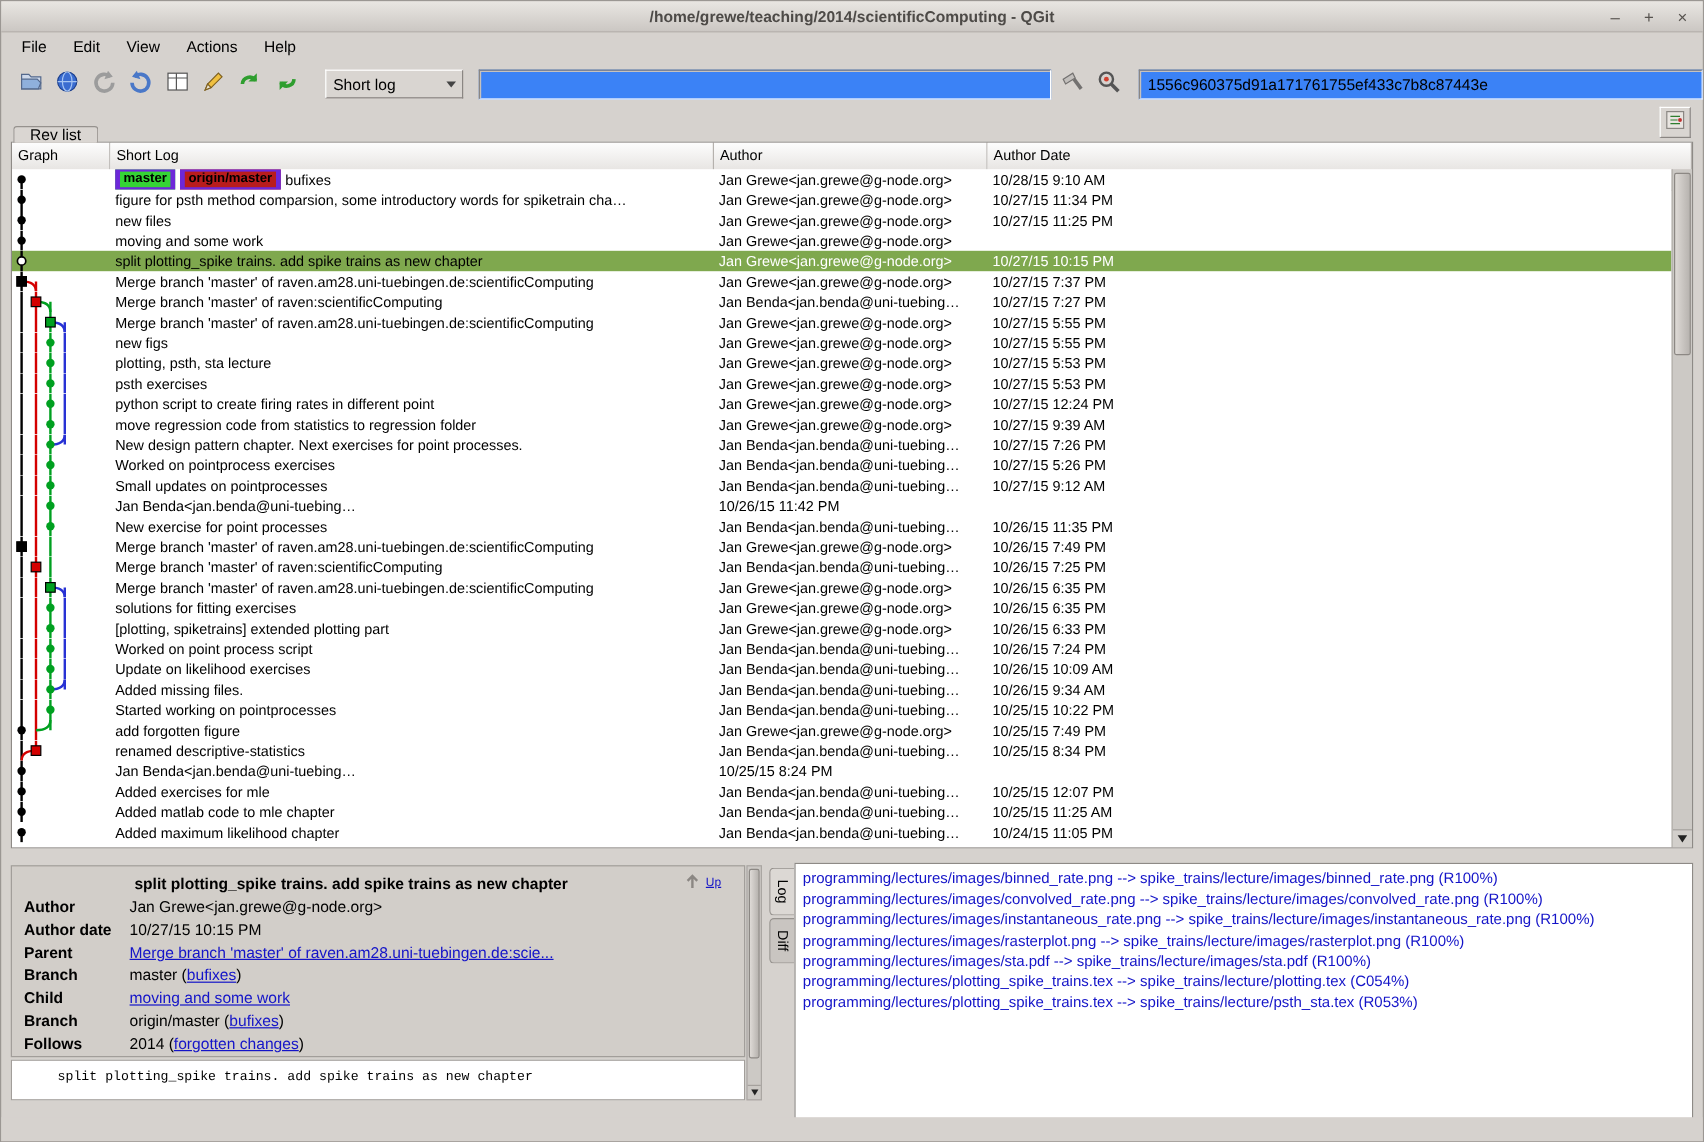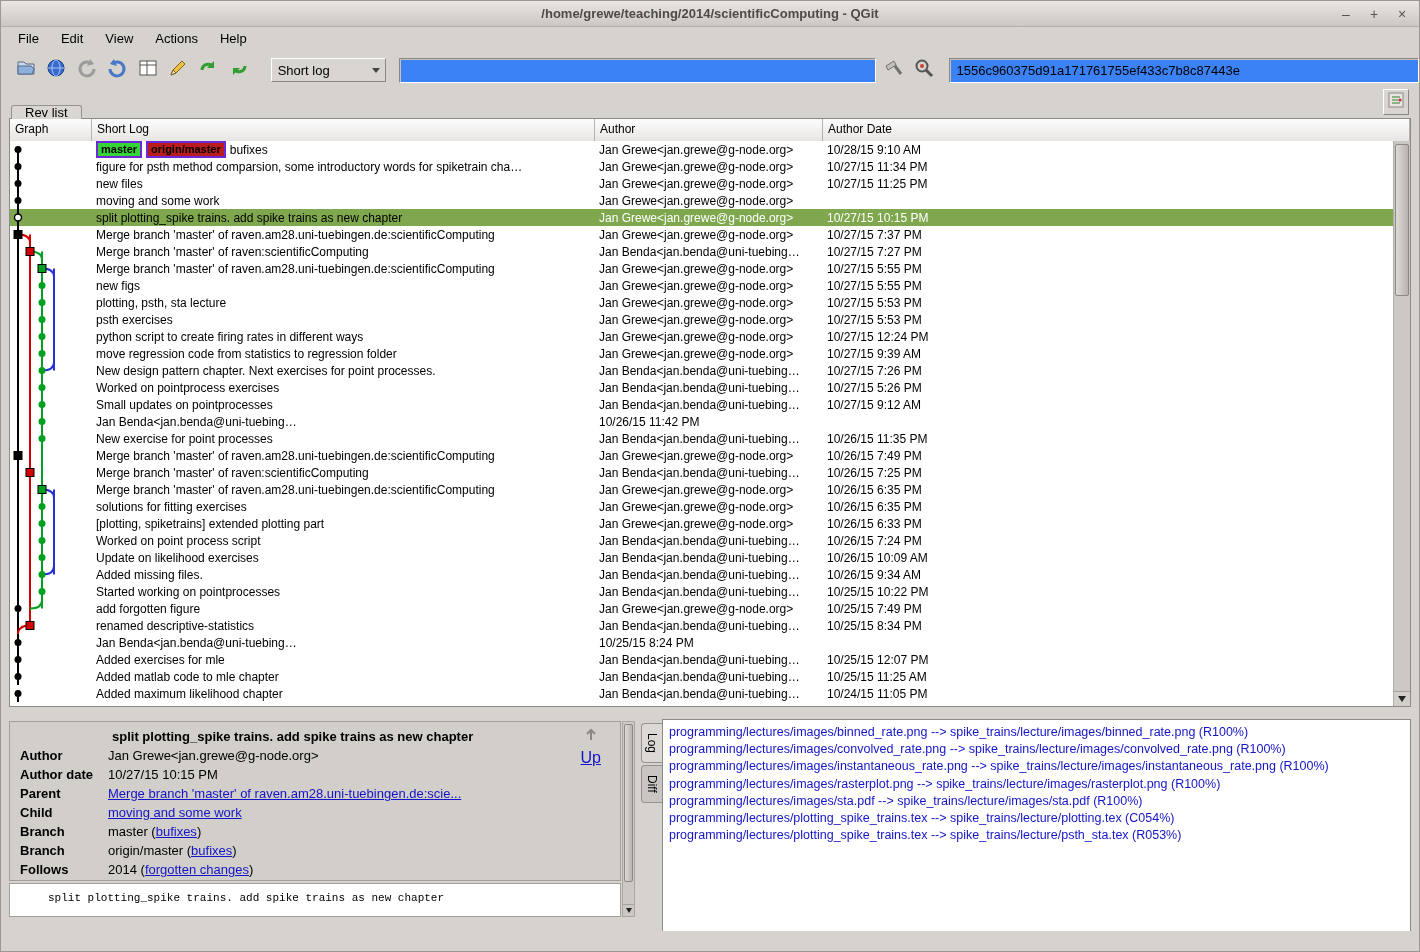--- a/index.html
+++ b/index.html
@@ -50,36 +50,36 @@
   .tbody{position:absolute;left:0;right:17px;top:22px;bottom:0;overflow:hidden;background:#fff;}
   .crow{height:17px;display:grid;grid-template-columns:82px 503px 228px 1fr;align-items:center;
     font-size:12px;white-space:nowrap;}
   .crow>div{overflow:hidden;height:17px;display:flex;align-items:center;}
   .cg svg{display:block;}
   .cm{padding-left:4px;}
   .ca{padding-left:4px;}
   .cd{padding-left:4px;}
   .crow.sel{background:var(--sel);}
   .crow.sel .ca,.crow.sel .cd{color:#fff;}
-  .badge{font-size:11px;font-weight:bold;border:2px solid #6d28d9;padding:0 3px;margin-right:4px;line-height:13px;}
+  .badge{font-size:11px;font-weight:bold;border:4px solid #6d28d9;padding:0 3px;margin-right:4px;line-height:13px;}
 
   
   .vscroll{position:absolute;right:0;top:22px;bottom:0;width:17px;background:#ccc9c5;border-left:1px solid #b2aeaa;}
   .vthumb{position:absolute;left:1px;right:1px;top:3px;height:152px;
     background:linear-gradient(90deg,#dedad6,#b7b3af);border:1px solid #8c8884;border-radius:2px;}
   .vdown{position:absolute;left:0;right:0;bottom:0;height:15px;background:#d2cfcb;border-top:1px solid #a5a19d;
     display:flex;align-items:center;justify-content:center;}
   .tri-down{width:0;height:0;border-left:4px solid transparent;border-right:4px solid transparent;border-top:6px solid #222;}
 
   
   .details{position:absolute;left:8px;top:718px;width:626px;height:214px;}
   .dbox{position:absolute;left:0;top:2px;right:14px;height:160px;background:#d2cec9;
     border:1px solid #a29e9a;padding:5px 8px 0 10px;font-size:13px;line-height:19px;overflow:hidden;}
   .dtitle{font-weight:bold;margin-left:92px;white-space:nowrap;overflow:hidden;}
-  .upbtn{position:absolute;right:34px;top:8px;display:flex;align-items:center;gap:4px;font-size:16px;flex-direction:column;}
+  .upbtn{position:absolute;right:34px;top:8px;display:flex;align-items:center;gap:4px;font-size:10px;}
   .upbtn a{color:var(--link);text-decoration:underline;}
   .drow{white-space:nowrap;overflow:hidden;}
   .dlabel{display:inline-block;width:88px;font-weight:bold;}
   .dlink{color:var(--link);text-decoration:underline;}
   .dmsg{position:absolute;left:0;top:164px;right:14px;height:34px;background:#fff;border:1px solid #a29e9a;
     font-family:"Liberation Mono","DejaVu Sans Mono",monospace;font-size:11px;padding:8px 4px 0 38px;
     white-space:nowrap;overflow:hidden;}
   .dscroll{position:absolute;right:0;top:2px;width:13px;height:196px;background:#ccc9c5;border:1px solid #aaa6a2;}
   .dthumb{position:absolute;left:1px;right:1px;top:2px;height:158px;
     background:linear-gradient(90deg,#dedad6,#b7b3af);border:1px solid #8c8884;border-radius:2px;}
@@ -405,21 +405,21 @@
           <div class="cg">
             <svg width="82" height="17">
               <line x1="8" y1="0" x2="8" y2="17" stroke="#000000" stroke-width="2"></line>
               <line x1="20" y1="0" x2="20" y2="17" stroke="#d40000" stroke-width="2"></line>
               <line x1="32" y1="0" x2="32" y2="17" stroke="#00a020" stroke-width="2"></line>
               <line x1="44" y1="0" x2="44" y2="17" stroke="#2832d4" stroke-width="2"></line>
               <circle cx="32" cy="8.5" r="3.5" fill="#00a020"></circle>
             </svg>
           </div>
           <div class="cm">
-            <span>python script to create firing rates in different ways</span>
+            <span>python script to create firing rates in different point</span>
           </div>
           <div class="ca">Jan Grewe&lt;jan.grewe@g-node.org&gt;</div>
           <div class="cd">10/27/15 12:24 PM</div>
         </div>
         <div class="crow">
           <div class="cg">
             <svg width="82" height="17">
               <line x1="8" y1="0" x2="8" y2="17" stroke="#000000" stroke-width="2"></line>
               <line x1="20" y1="0" x2="20" y2="17" stroke="#d40000" stroke-width="2"></line>
               <line x1="32" y1="0" x2="32" y2="17" stroke="#00a020" stroke-width="2"></line>
@@ -739,22 +739,22 @@
     </div>
   </div>
 
   <div class="details">
     <div class="dbox">
       <div class="dtitle">split plotting_spike trains. add spike trains as new chapter</div>
       <div id="detail-fields">
           <div class="drow"><span class="dlabel">Author</span><span>Jan Grewe&lt;jan.grewe@g-node.org&gt;</span></div>
           <div class="drow"><span class="dlabel">Author date</span><span>10/27/15 10:15 PM</span></div>
           <div class="drow"><span class="dlabel">Parent</span><a class="dlink">Merge branch 'master' of raven.am28.uni-tuebingen.de:scie...</a></div>
+          <div class="drow"><span class="dlabel">Branch</span><span>master (</span><a class="dlink">bufixes</a><span>)</span></div>
           <div class="drow"><span class="dlabel">Child</span><a class="dlink">moving and some work</a></div>
-          <div class="drow"><span class="dlabel">Branch</span><span>master (</span><a class="dlink">bufixes</a><span>)</span></div>
           <div class="drow"><span class="dlabel">Branch</span><span>origin/master (</span><a class="dlink">bufixes</a><span>)</span></div>
           <div class="drow"><span class="dlabel">Follows</span><span>2014 (</span><a class="dlink">forgotten changes</a><span>)</span></div>
         </div>
     </div>
     <div class="upbtn">
       <span>
         <svg width="14" height="14">
             <path d="M7 13V4M3 7l4-4 4 4" stroke="#8b8783" stroke-width="2" fill="none"></path>
           </svg>
       </span>

